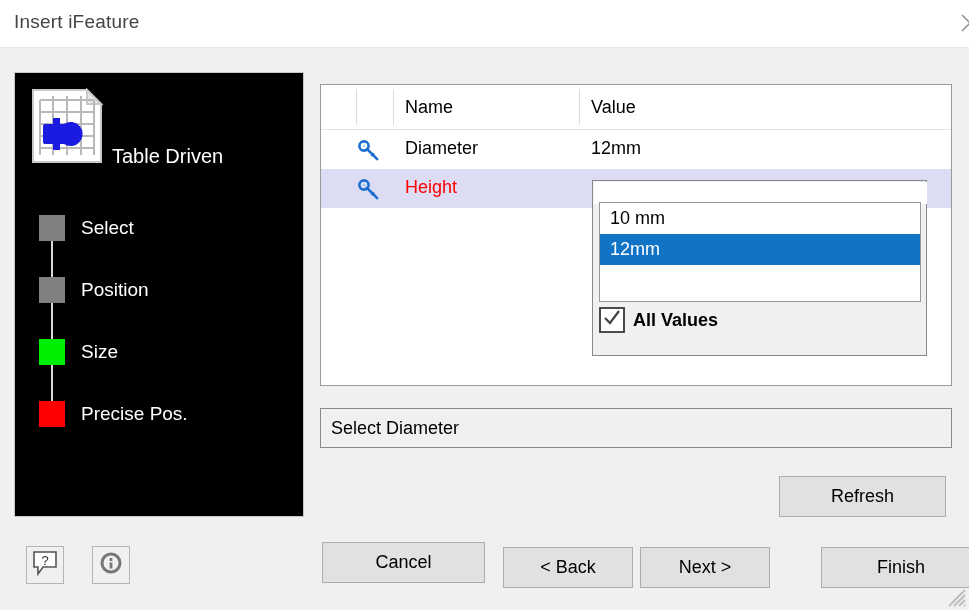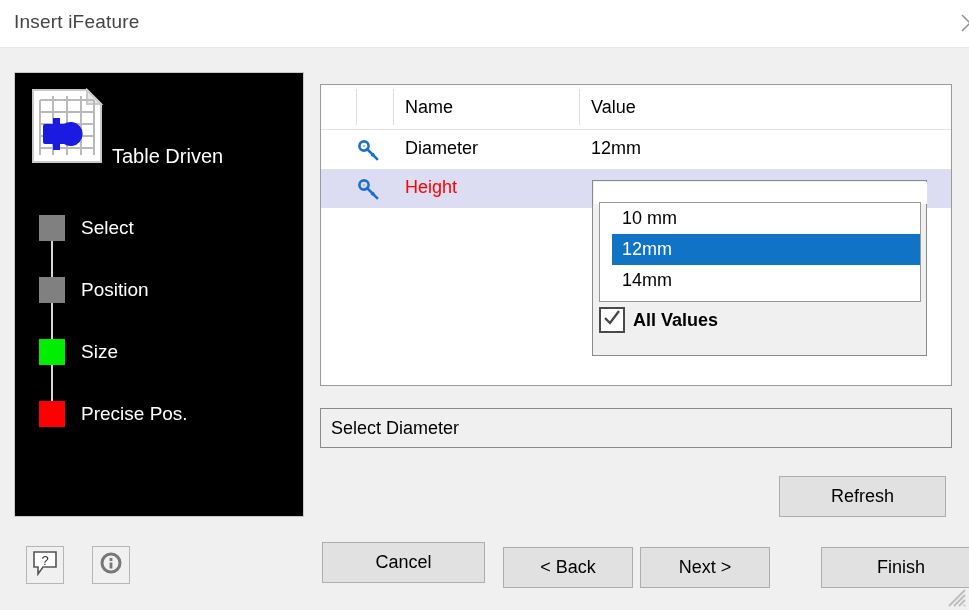--- a/index.html
+++ b/index.html
@@ -197,21 +197,20 @@
   }
   #combo-list {
     position: absolute;
     left: 6px;
     top: 21px;
     width: 322px;
     height: 100px;
     background: #ffffff;
     border: 1px solid #999;
     box-sizing: border-box;
-    padding-left: 12px;
   }
   .combo-option {
     height: 31px;
     line-height: 31px;
     padding-left: 10px;
     font-size: 18px;
     color: #000;
     white-space: nowrap;
   }
   .combo-option.sel {
@@ -403,21 +402,20 @@
     <span class="cell-name err">Height</span>
     <span class="cell-value err"></span>
   </div>
 </div>
 
 <div id="combo-popup">
   <div id="combo-edit"></div>
   <div id="combo-list">
     <div class="combo-option">10 mm</div>
     <div class="combo-option sel">12mm</div>
-    <div class="combo-option">14mm</div>
   </div>
   <div id="combo-check-row">
     <div id="allvalues-box">
       <span>
         <svg width="20" height="20" viewBox="0 0 20 20">
           <path d="M3 10 L8 15 L17 3" fill="none" stroke="#444" stroke-width="2.2"></path>
         </svg>
       </span>
     </div>
     <div id="allvalues-label">All Values</div>

